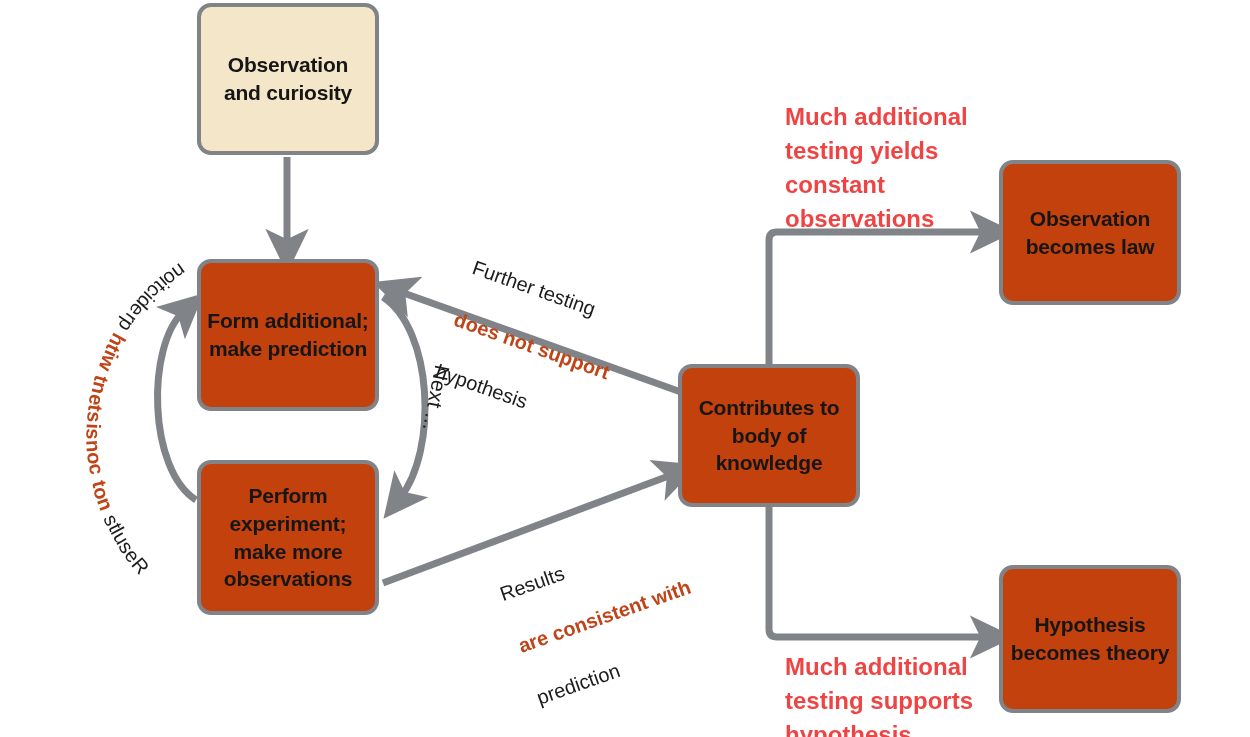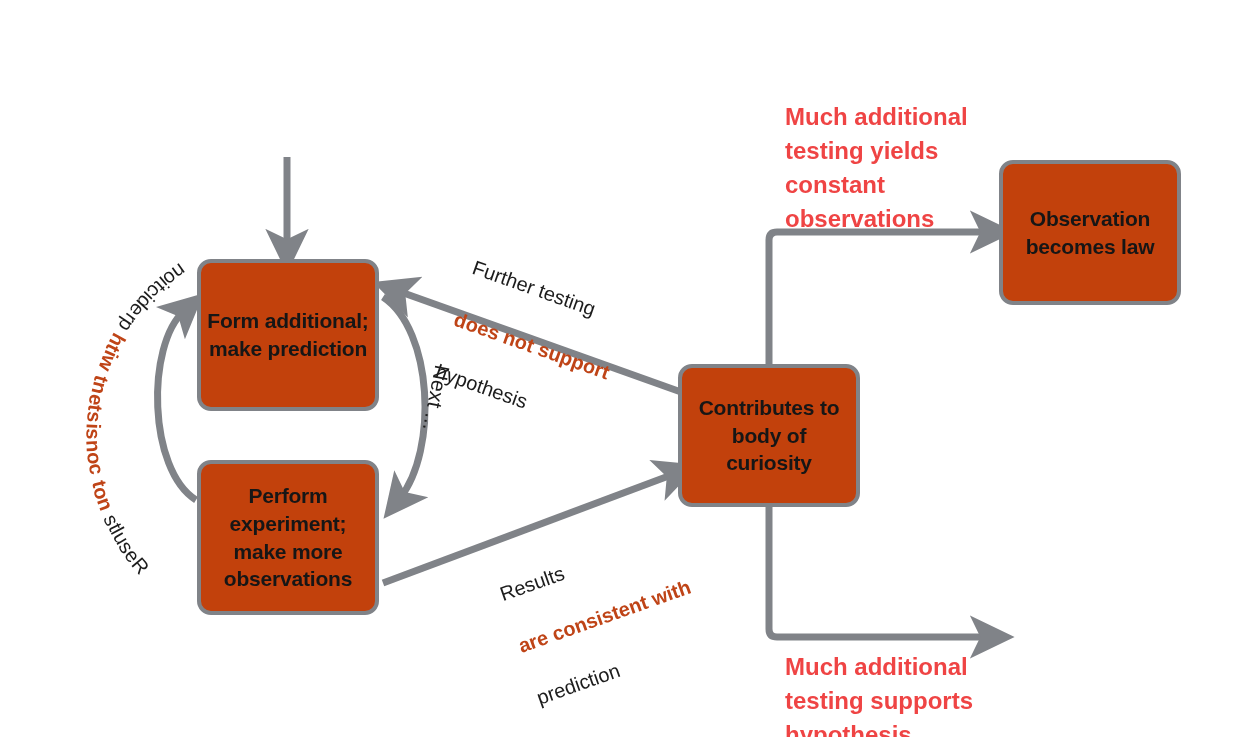--- a/index.html
+++ b/index.html
@@ -92,47 +92,57 @@
 
     <path d="M681,392 L398,291" fill="none" stroke="#808388" stroke-width="7" marker-end="url(#ah)"></path>
 
     <path d="M383,583 L674,474" fill="none" stroke="#808388" stroke-width="7" marker-end="url(#ah)"></path>
 
     <path d="M769,365 L769,240 Q769,232 777,232 L988,232" fill="none" stroke="#808388" stroke-width="7" marker-end="url(#ah)"></path>
 
     <path d="M769,506 L769,629 Q769,637 777,637 L988,637" fill="none" stroke="#808388" stroke-width="7" marker-end="url(#ah)"></path>
   </svg>
 
+  <div class="node cream" style="left:197px; top:3px; width:182px; height:152px;">
+    <span>Observation
+and
+curiosity</span>
+  </div>
 
   <div class="node lav" style="left:197px; top:259px; width:182px; height:152px;">
     <span>Form
 additional;
 make
 prediction</span>
   </div>
 
   <div class="node lav" style="left:197px; top:460px; width:182px; height:155px;">
     <span>Perform
 experiment;
 make more
 observations</span>
   </div>
 
   <div class="node lav" style="left:678px; top:364px; width:182px; height:143px;">
     <span>Contributes
 to body of
-curiosity</span>
+knowledge</span>
   </div>
 
   <div class="node lav" style="left:999px; top:160px; width:182px; height:145px;">
     <span>Observation
 becomes
 law</span>
   </div>
 
+  <div class="node lav" style="left:999px; top:565px; width:182px; height:148px;">
+    <span>Hypothesis
+becomes
+theory</span>
+  </div>
 
   <div class="plain-label" style="left:785px; top:100px; width:200px;">Much additional
 testing yields
 constant
 observations</div>
 
   <div class="plain-label" style="left:785px; top:650px; width:210px;">Much additional
 testing supports
 hypothesis</div>
 

